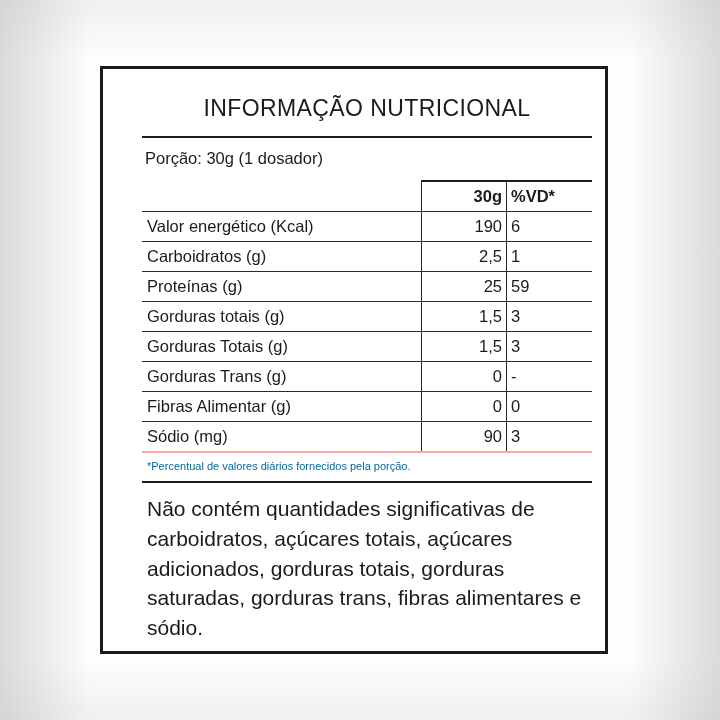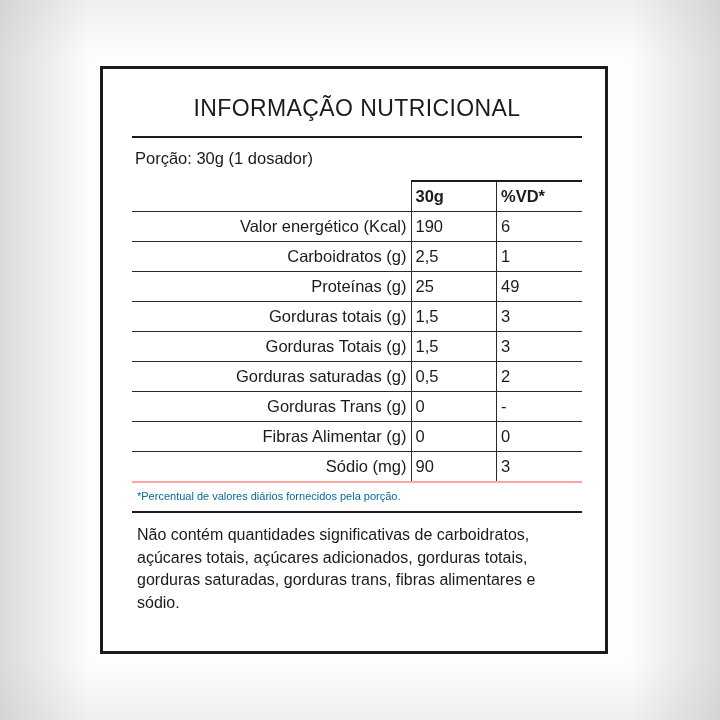--- a/index.html
+++ b/index.html
@@ -36,21 +36,21 @@
     left: 100px;
     top: 66px;
     width: 508px;
     height: 588px;
     background: #ffffff;
     border: 3px solid #1b1b1b;
     box-sizing: border-box;
   }
   .inner {
     position: absolute;
-    left: 29px;
+    left: 39px;
     top: 12px;
     width: 450px;
     box-sizing: border-box;
   }
   .title {
     text-align: center;
     font-size: 23px;
     letter-spacing: 0.4px;
     color: #1b1b1b;
     padding: 14px 0 14px 0;
@@ -78,28 +78,28 @@
     border-bottom: 1px solid #2a2a2a;
     padding: 5px 4px 5px 4px;
     font-weight: 400;
     vertical-align: middle;
   }
   table.nutri thead th {
     border-top: 2px solid #1b1b1b;
   }
   table.nutri th.c-name,
   table.nutri td.c-name {
-    text-align: right;
+    text-align: left;
     width: 62%;
     border-right: 1px solid #2a2a2a;
     padding-left: 5px;
   }
   table.nutri th.c-amount,
   table.nutri td.c-amount {
-    text-align: left;
+    text-align: right;
     width: 19%;
     border-right: 1px solid #2a2a2a;
   }
   table.nutri th.c-dv,
   table.nutri td.c-dv {
     text-align: left;
     width: 19%;
   }
   table.nutri thead th.c-name {
     border-bottom: 1px solid #2a2a2a;
@@ -112,21 +112,21 @@
   }
   table.nutri tbody tr:last-child td {
     border-bottom: 2px solid #fca5a5;
   }
   .footnote {
     font-size: 11px;
     color: #0369a1;
     padding: 7px 4px 9px 5px;
   }
   .disclaimer {
-    font-size: 16px;
+    font-size: 21px;
     line-height: 1.42;
     color: #1b1b1b;
     padding: 11px 4px 0 5px;
   }
   .blank-head {
     
   }
 </style>
 </head>
 <body>
@@ -158,38 +158,33 @@
             <td class="c-dv">6</td>
           </tr>
           <tr>
             <td class="c-name">Carboidratos (g)</td>
             <td class="c-amount">2,5</td>
             <td class="c-dv">1</td>
           </tr>
           <tr>
             <td class="c-name">Proteínas (g)</td>
             <td class="c-amount">25</td>
-            <td class="c-dv">49</td>
+            <td class="c-dv">59</td>
           </tr>
           <tr>
             <td class="c-name">Gorduras totais (g)</td>
             <td class="c-amount">1,5</td>
             <td class="c-dv">3</td>
           </tr>
           <tr>
             <td class="c-name">Gorduras Totais (g)</td>
             <td class="c-amount">1,5</td>
             <td class="c-dv">3</td>
           </tr>
           <tr>
-            <td class="c-name">Gorduras saturadas (g)</td>
-            <td class="c-amount">0,5</td>
-            <td class="c-dv">2</td>
-          </tr>
-          <tr>
             <td class="c-name">Gorduras Trans (g)</td>
             <td class="c-amount">0</td>
             <td class="c-dv">-</td>
           </tr>
           <tr>
             <td class="c-name">Fibras Alimentar (g)</td>
             <td class="c-amount">0</td>
             <td class="c-dv">0</td>
           </tr>
           <tr>

